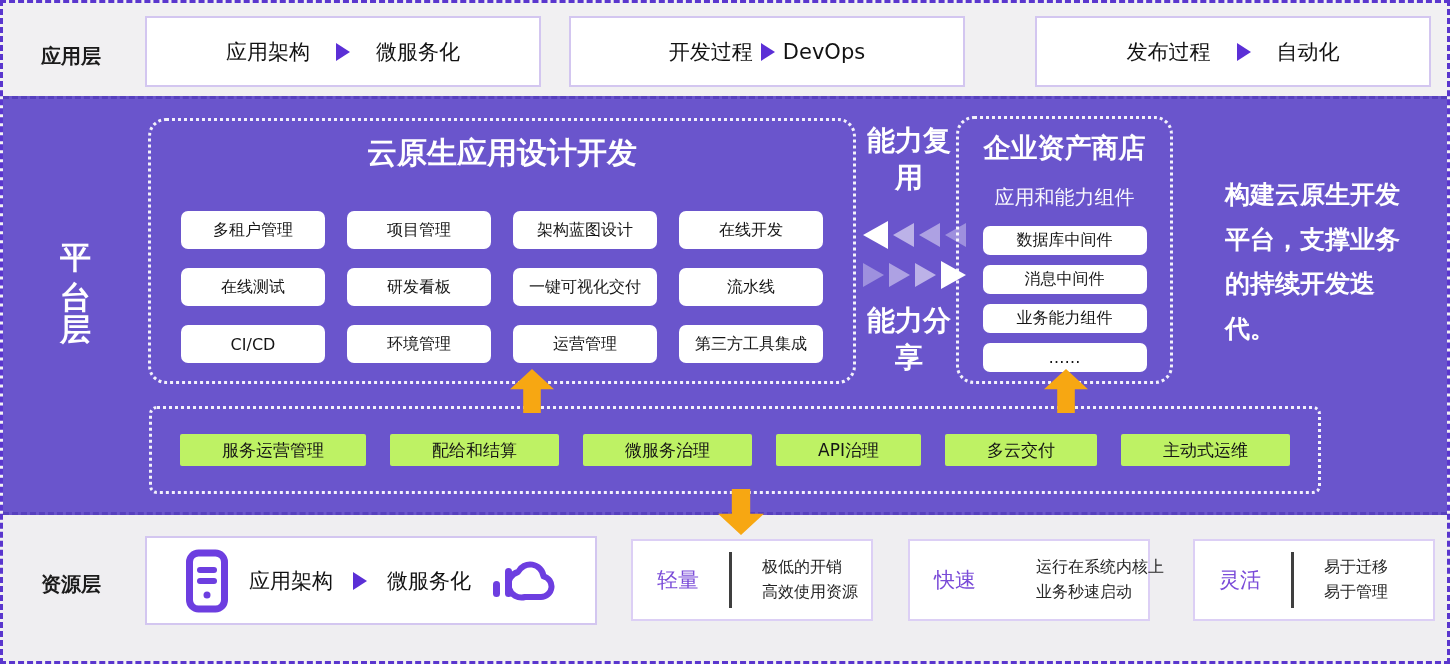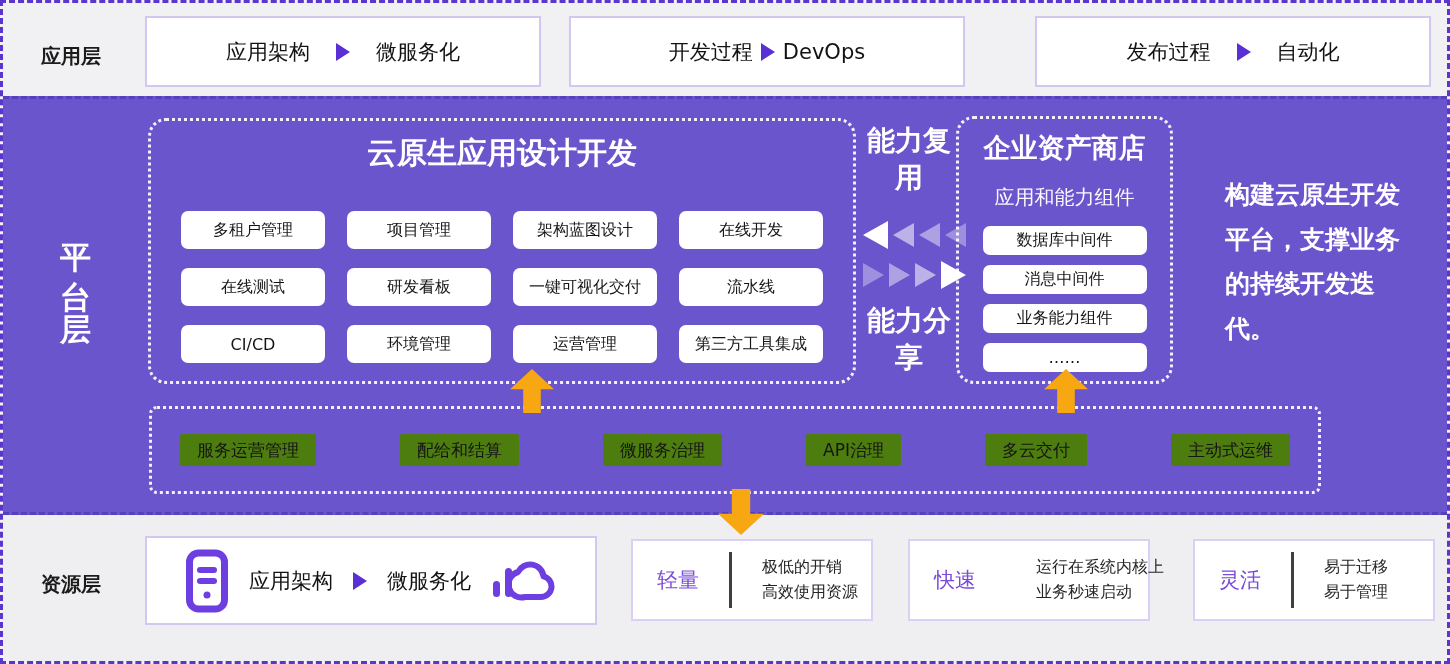--- a/index.html
+++ b/index.html
@@ -85,21 +85,21 @@
     position:absolute; left:1222px; top:74px; width:190px;
     font-size:25px; font-weight:bold; color:#ffffff; line-height:1.78;
   }
   
   .ops-box { left:146px; top:307px; width:1172px; height:88px; border-radius:8px; }
   .ops-row {
     position:absolute; left:28px; right:28px; top:0; bottom:0;
     display:flex; align-items:center; justify-content:space-between;
   }
   .ops-btn {
-    background:#4d7c0f; height:32px; padding:0 17px; border-radius:2px;
+    background:#bef264; height:32px; padding:0 42px; border-radius:2px;
     display:flex; align-items:center; justify-content:center;
     font-size:17px; color:#151515; white-space:nowrap;
   }
   
   .block-arrow { position:absolute; background:#F7A712; z-index:6; }
   .arrow-up {
     width:44px; height:44px;
     clip-path:polygon(50% 0%,100% 46%,70% 46%,70% 100%,30% 100%,30% 46%,0% 46%);
   }
   .arrow-down {

